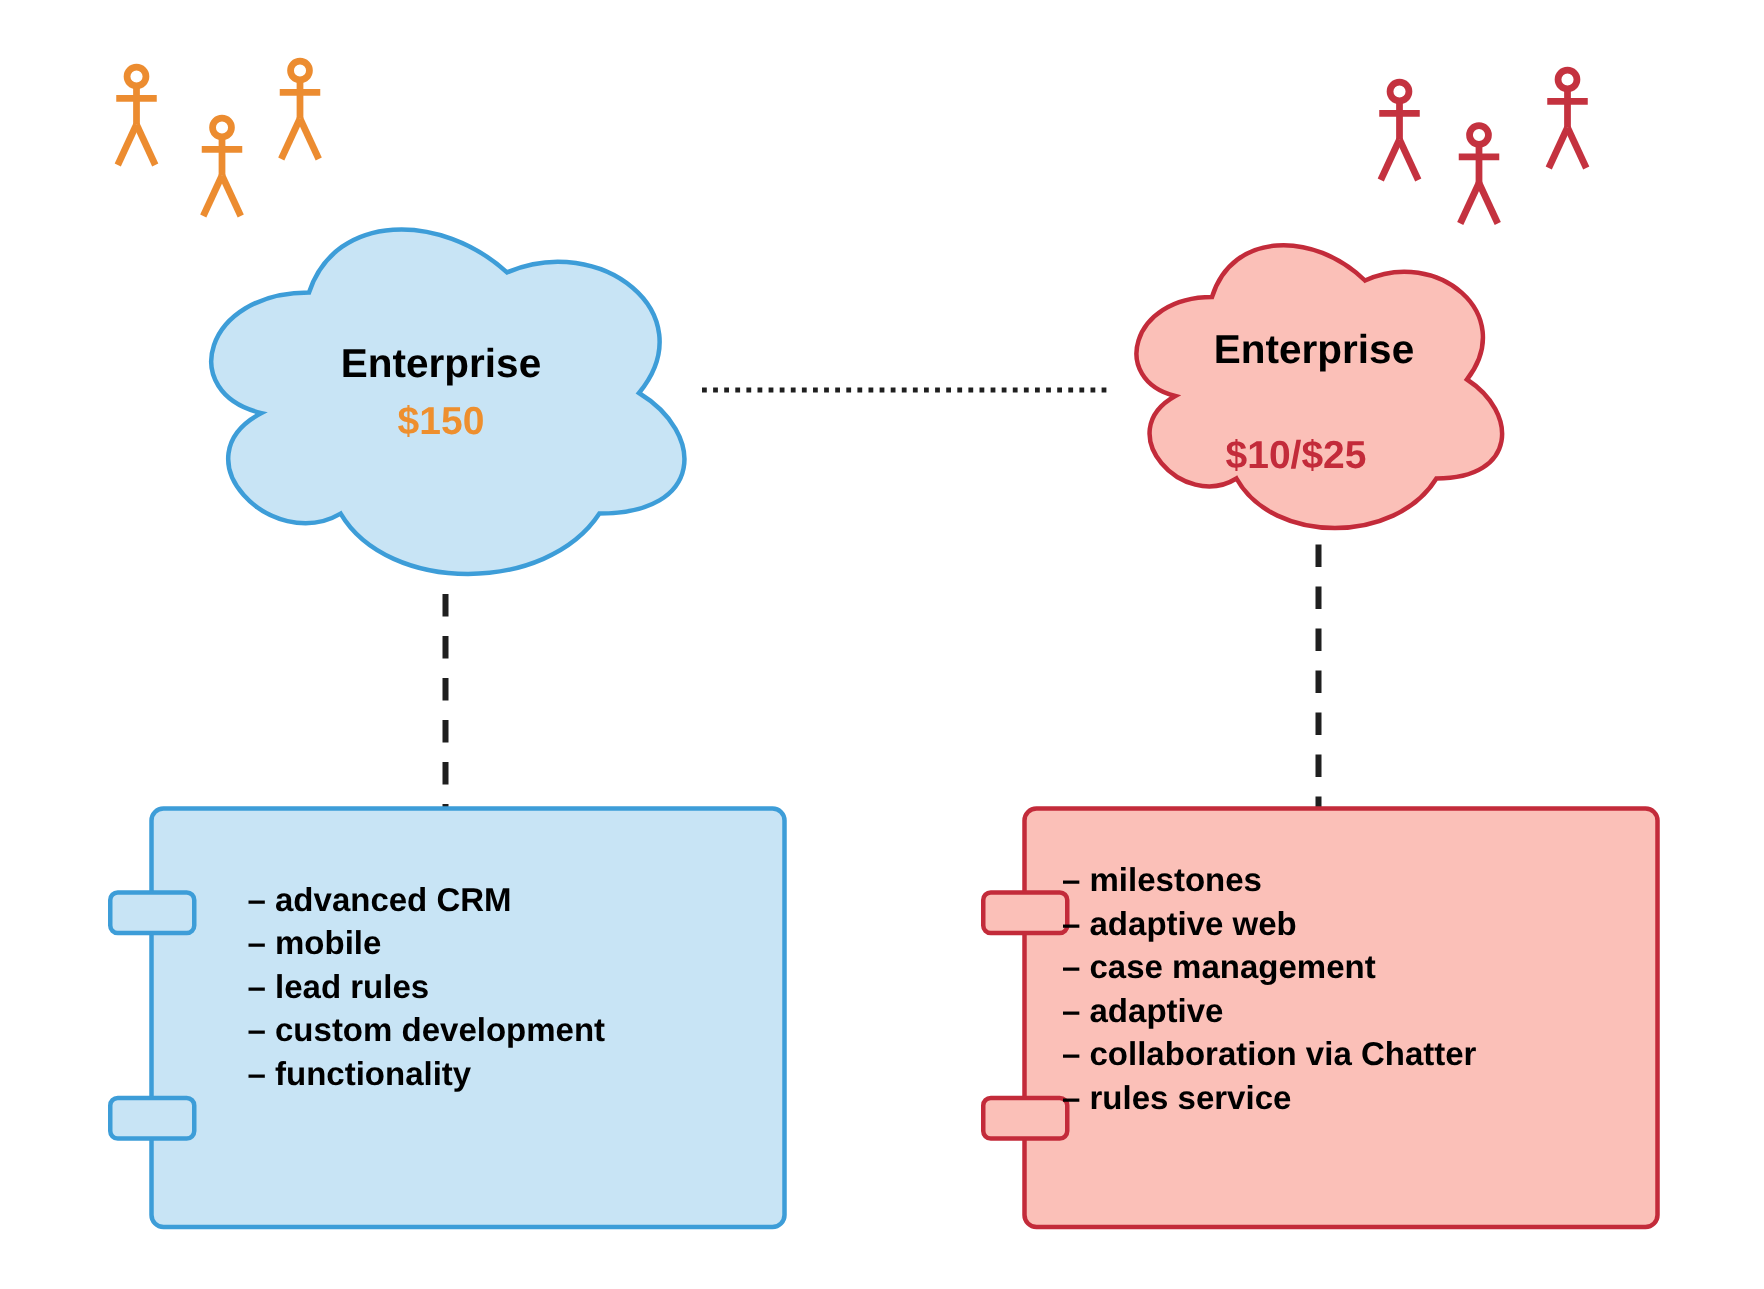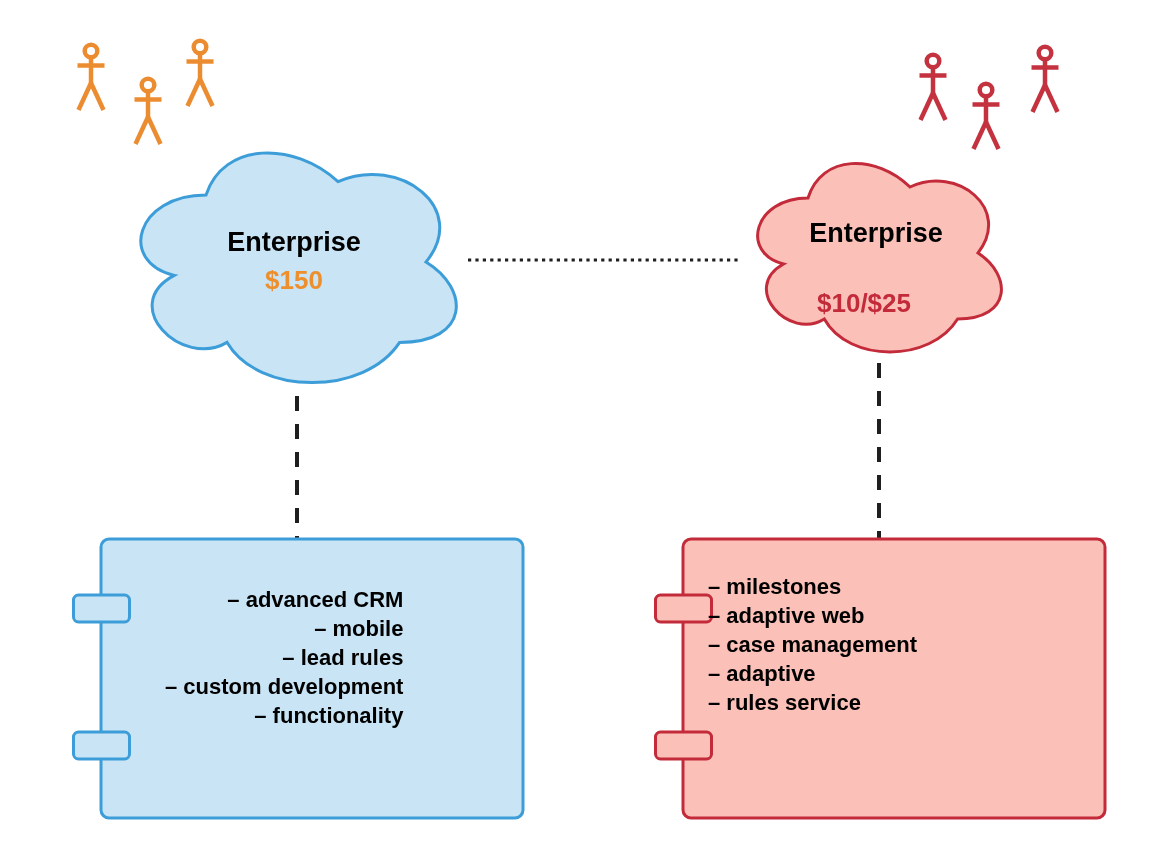--- a/index.html
+++ b/index.html
@@ -84,29 +84,30 @@
       <rect x="655.5" y="732" width="56" height="27" rx="5" fill="#fbc0b8" stroke="#c32b3a" stroke-width="3"></rect>
     </g>
   </svg>
 
   <div class="cloud-title" style="left:118px; top:229px; width:352px;">Enterprise</div>
   <div class="cloud-price price-left" style="left:118px; top:267px; width:352px;">$150</div>
 
   <div class="cloud-title" style="left:740px; top:220px; width:272px;">Enterprise</div>
   <div class="cloud-price price-right" style="left:728px; top:255px; width:272px;margin-top:35px;">$10/$25</div>
 
-  <div class="features" style="left:165px; top:585px;text-align:right;">
+  <div class="features" style="left:165px; top:585px;">
     <div class="feature-line">– advanced CRM</div>
     <div class="feature-line">– mobile</div>
     <div class="feature-line">– lead rules</div>
     <div class="feature-line">– custom development</div>
     <div class="feature-line">– functionality</div>
   </div>
 
   <div class="features" style="left:708px; top:572px;">
     <div class="feature-line">– milestones</div>
     <div class="feature-line">– adaptive web</div>
     <div class="feature-line">– case management</div>
     <div class="feature-line">– adaptive</div>
+    <div class="feature-line">– collaboration via Chatter</div>
     <div class="feature-line">– rules service</div>
   </div>
 
 </div>
 
 </body></html>

